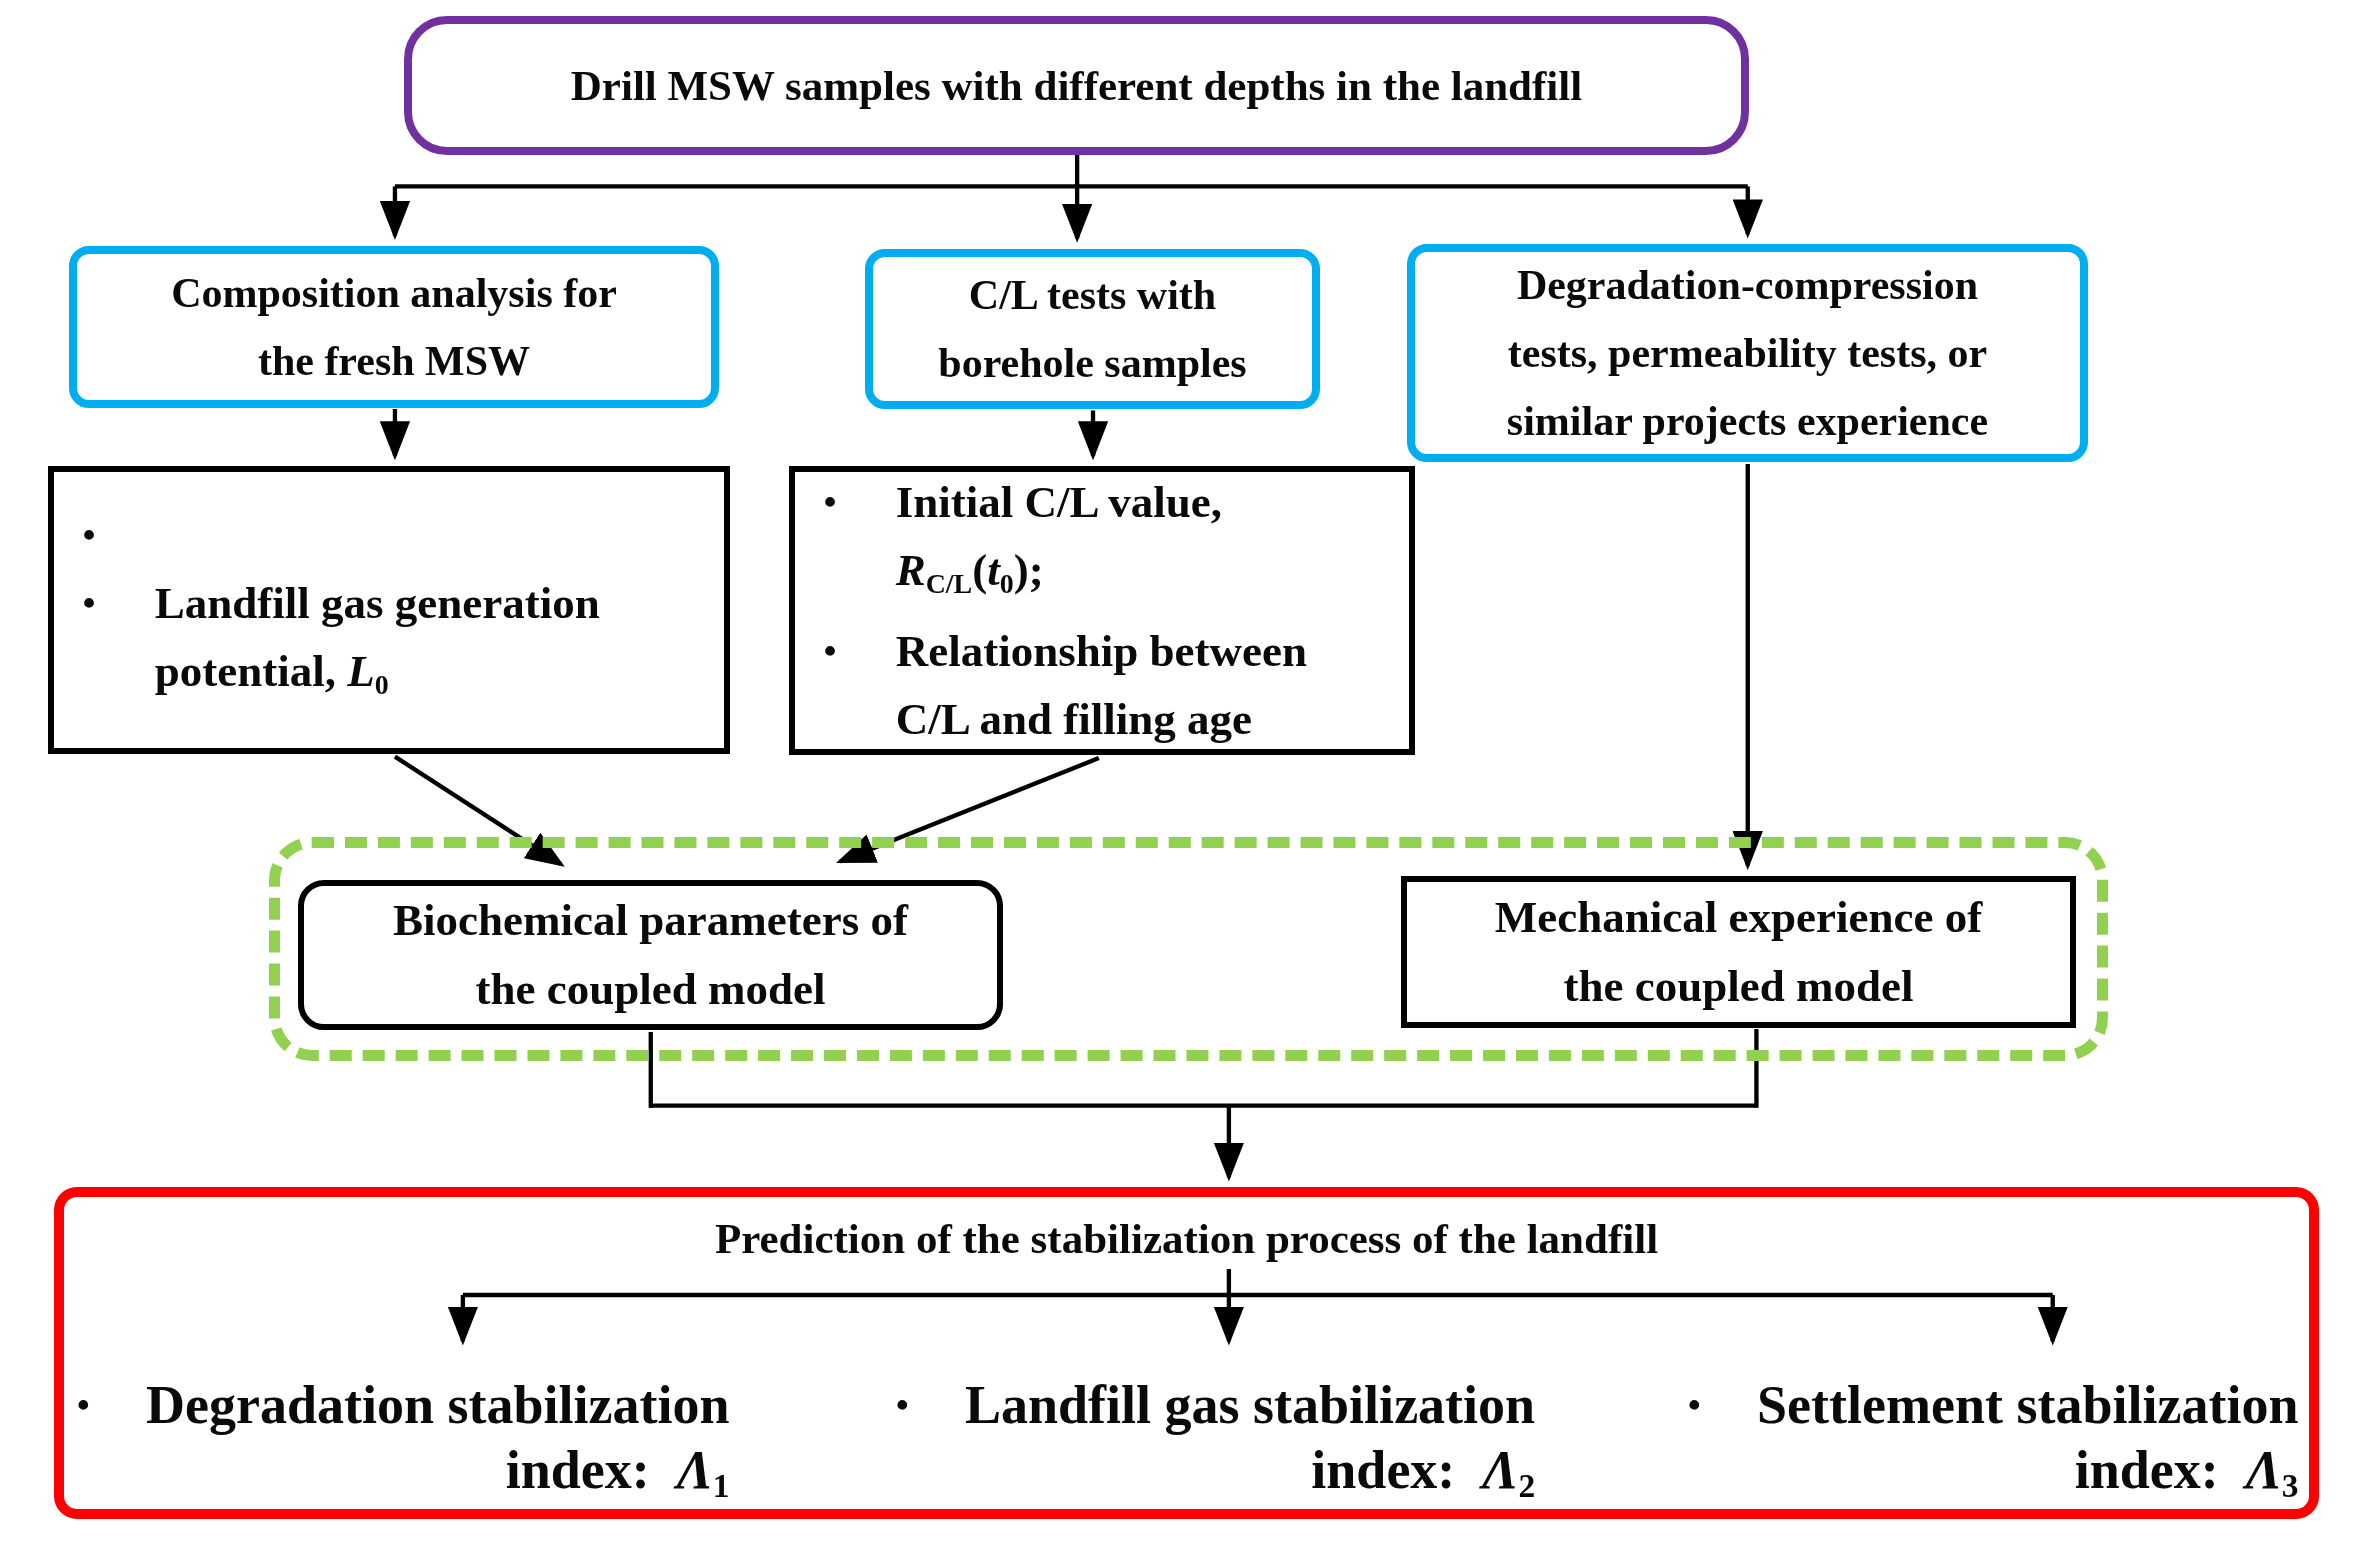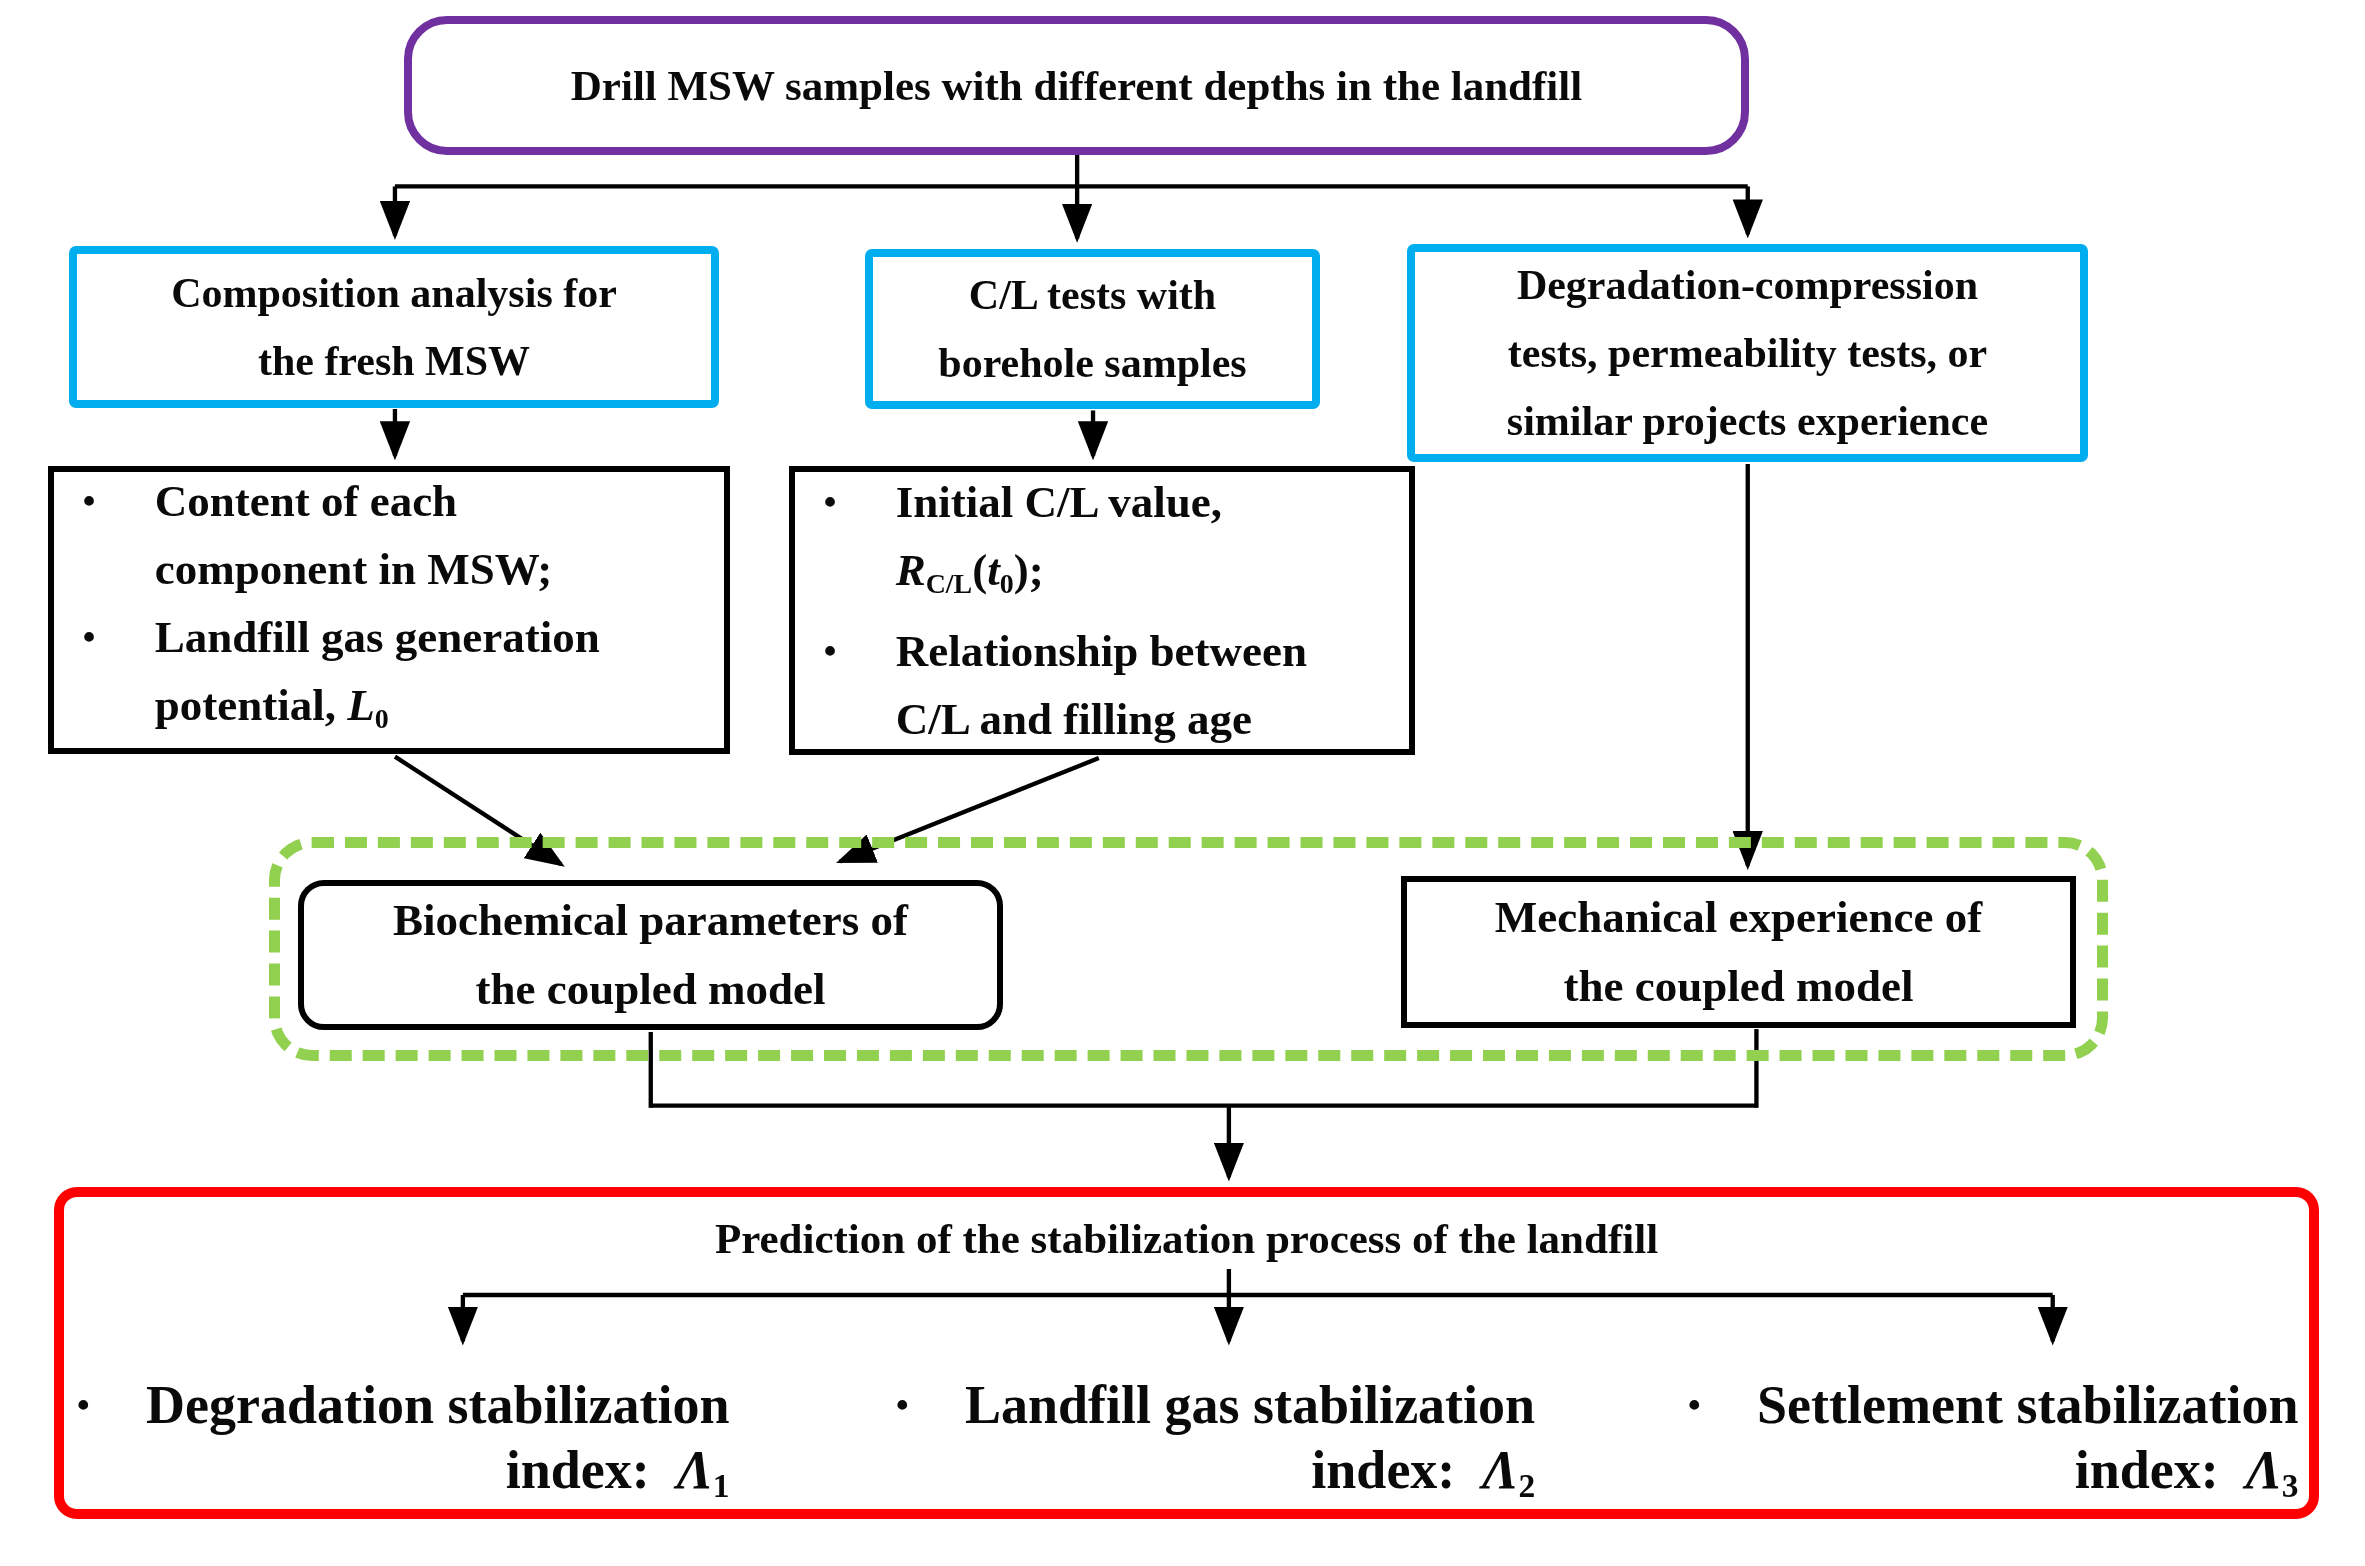--- a/index.html
+++ b/index.html
@@ -14,21 +14,21 @@
   }
   .connectors{position:absolute;left:0;top:0;width:2366px;height:1566px;z-index:1;}
   .connectors line{stroke:var(--line,#000);stroke-width:6;}
   .box{
     position:absolute;z-index:2;background:#ffffff;
     display:flex;align-items:center;justify-content:center;
     text-align:center;box-sizing:border-box;
   }
   .rounded{border-radius:43px;}
   .purple{border:8.7px solid var(--purple,#7030A0);font-size:43px;line-height:1.2;}
-  .blue{border:8.7px solid var(--blue,#00AEEF);border-radius:7px;font-size:42px;line-height:68px;}
+  .blue{border:8.7px solid var(--blue,#00AEEF);border-radius:20px;font-size:42px;line-height:68px;}
   .plain-box{border:6.5px solid #000;font-size:45px;line-height:69px;}
   .group-dashed{
     position:absolute;z-index:1;
     border:11.6px dashed var(--green,#92D050);
     border-radius:43px;box-sizing:border-box;background:transparent;
   }
   .red-box{
     position:absolute;z-index:2;
     border:10px solid var(--red,#FF0000);
     border-radius:23px;box-sizing:border-box;background:transparent;
@@ -96,21 +96,20 @@
   <div class="box blue" style="left:865px;top:249px;width:455px;height:160px;">
     <div class="rich"><span>C/L tests with</span><br><span>borehole samples</span></div>
   </div>
   <div class="box blue" style="left:1407px;top:244px;width:681px;height:218px;">
     <div class="rich"><span>Degradation-compression</span><br><span>tests, permeability tests, or</span><br><span>similar projects experience</span></div>
   </div>
 
   <div class="list-box" style="left:48px;top:466px;width:682px;height:288px;">
     <div class="li">
       <span class="dot">•</span>
-      <div class="li-text rich"><span>Content of each</span><br><span>component in MSW;</span></div>
     </div>
     <div class="li">
       <span class="dot">•</span>
       <div class="li-text rich"><span>Landfill gas generation</span><br><span>potential, </span><span class="seg-i">L</span><span class="seg-sub">0</span></div>
     </div>
   </div>
 
   <div class="list-box" style="left:789px;top:466px;width:626px;height:289px;">
     <div class="li">
       <span class="dot">•</span>

